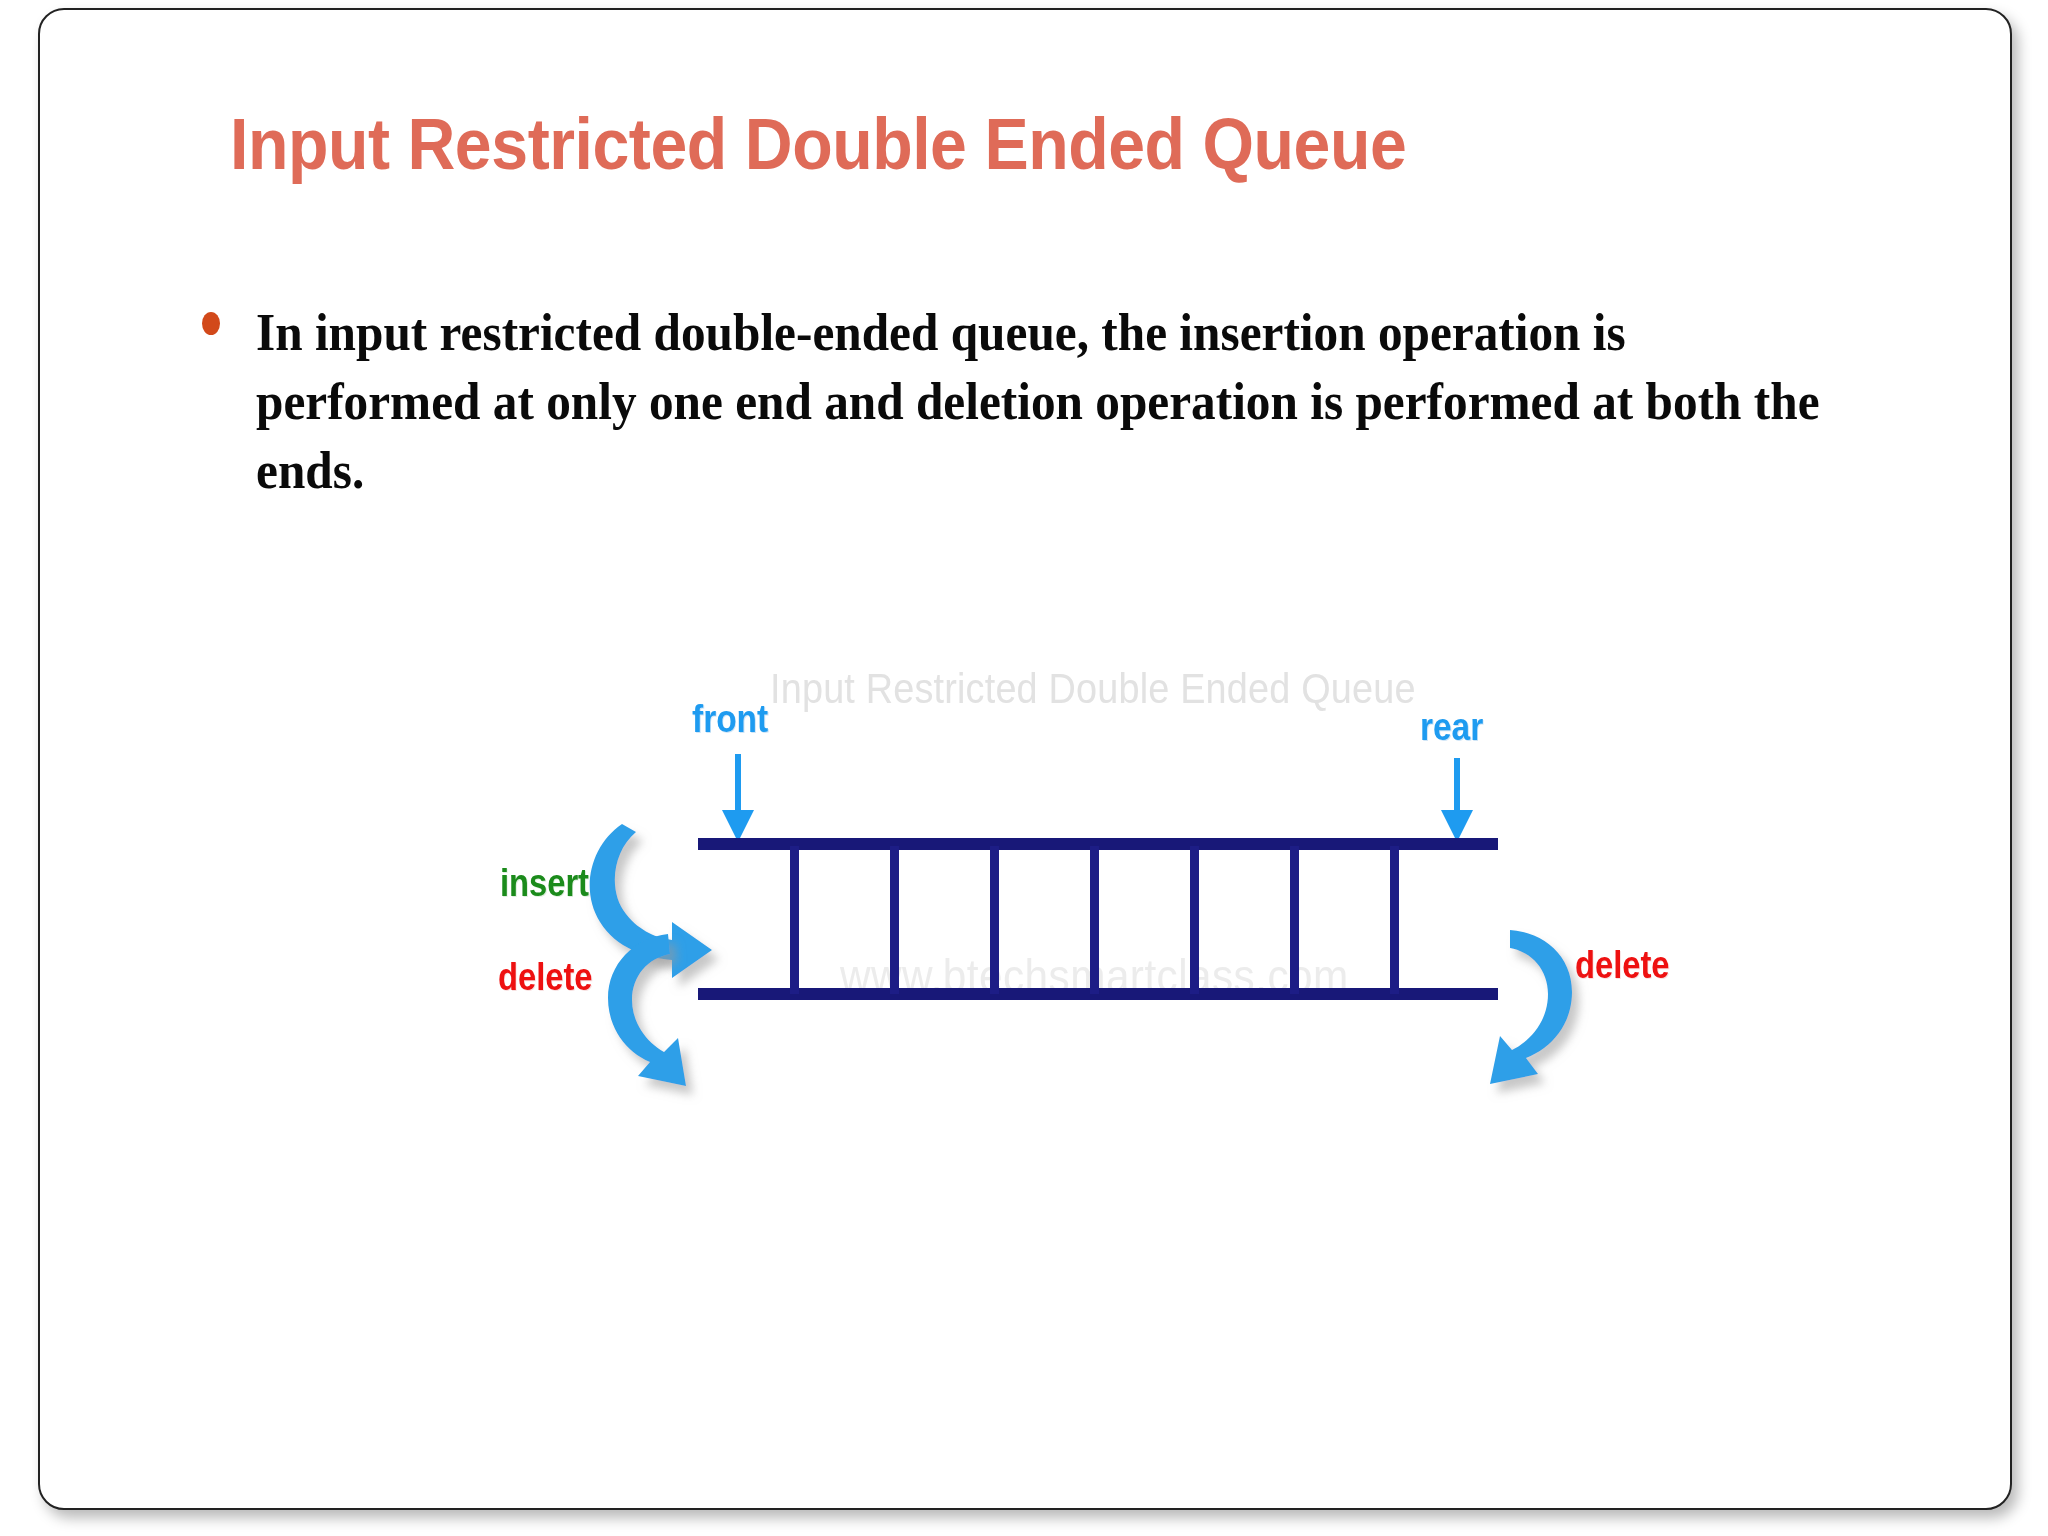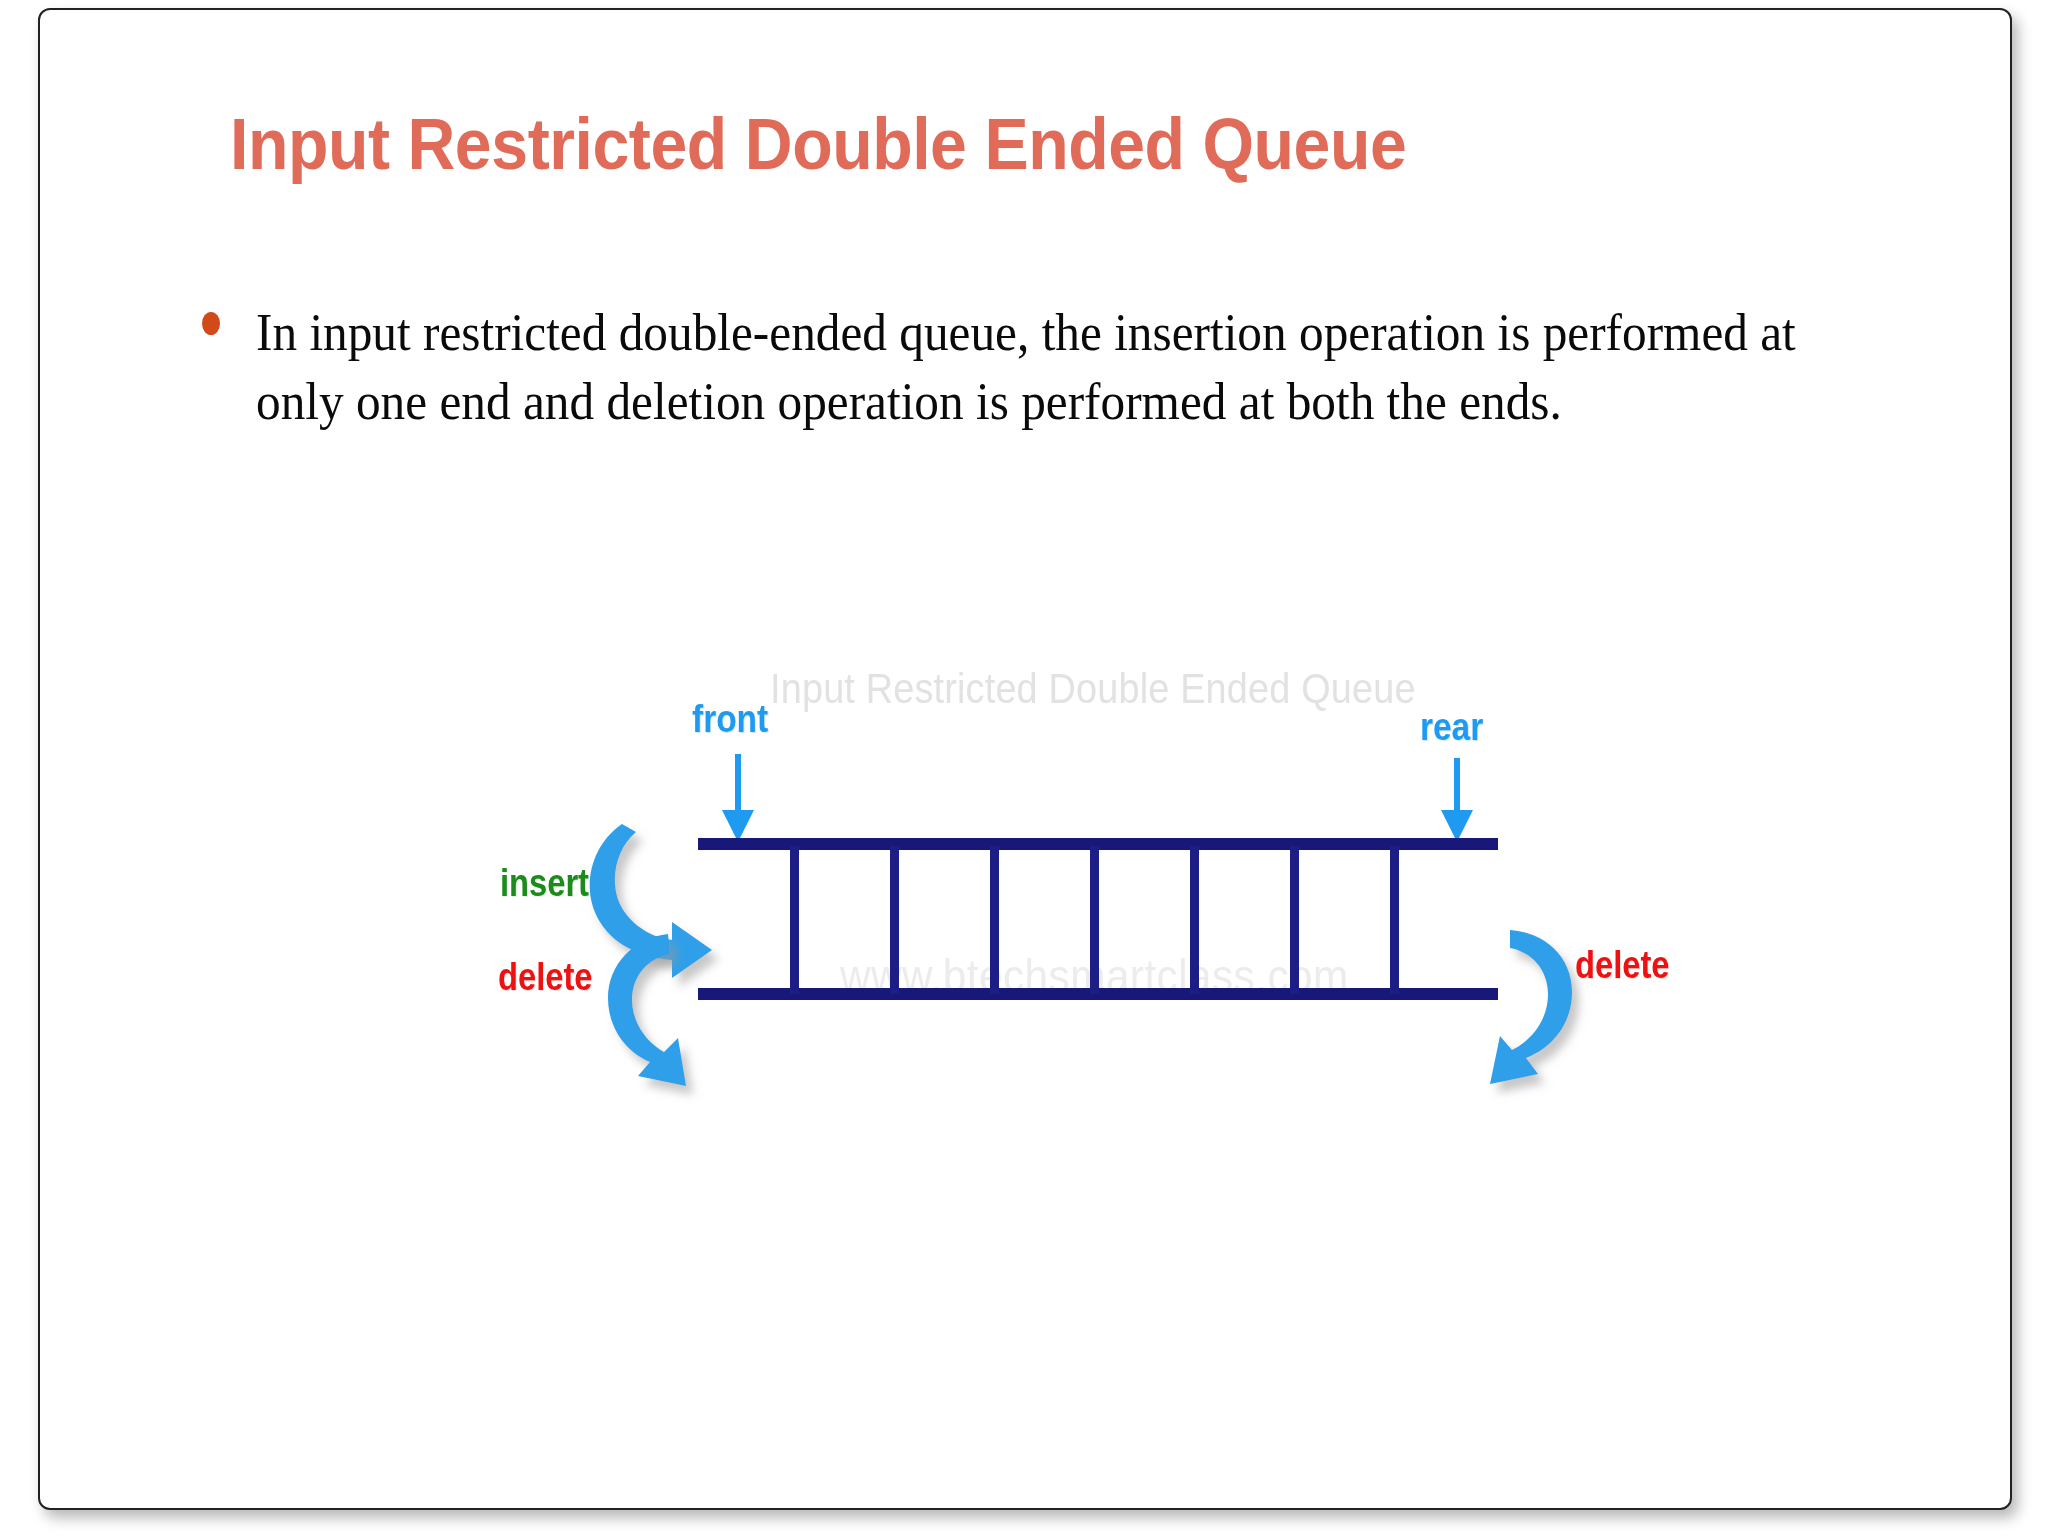--- a/index.html
+++ b/index.html
@@ -16,21 +16,21 @@
 
   
   .slide {
     position: absolute;
     left: 38px;
     top: 8px;
     width: 1974px;
     height: 1502px;
     background: #ffffff;
     border: 2px solid #222222;
-    border-radius: 12px;
+    border-radius: 26px;
     box-sizing: border-box;
     box-shadow: 6px 8px 14px rgba(0,0,0,0.28);
     overflow: hidden;
   }
 
   
   .title {
     position: absolute;
     left: 190px;
     top: 98px;
@@ -45,20 +45,21 @@
     transform-origin: left center;
     white-space: nowrap;
   }
 
   
   .body-block {
     position: absolute;
     left: 148px;
     top: 288px;
     width: 1760px;
+    font-weight: bold;
   }
   .bullet-row {
     position: relative;
     padding-left: 68px;
   }
   .bullet-dot {
     position: absolute;
     left: 14px;
     top: 14px;
     width: 18px;

